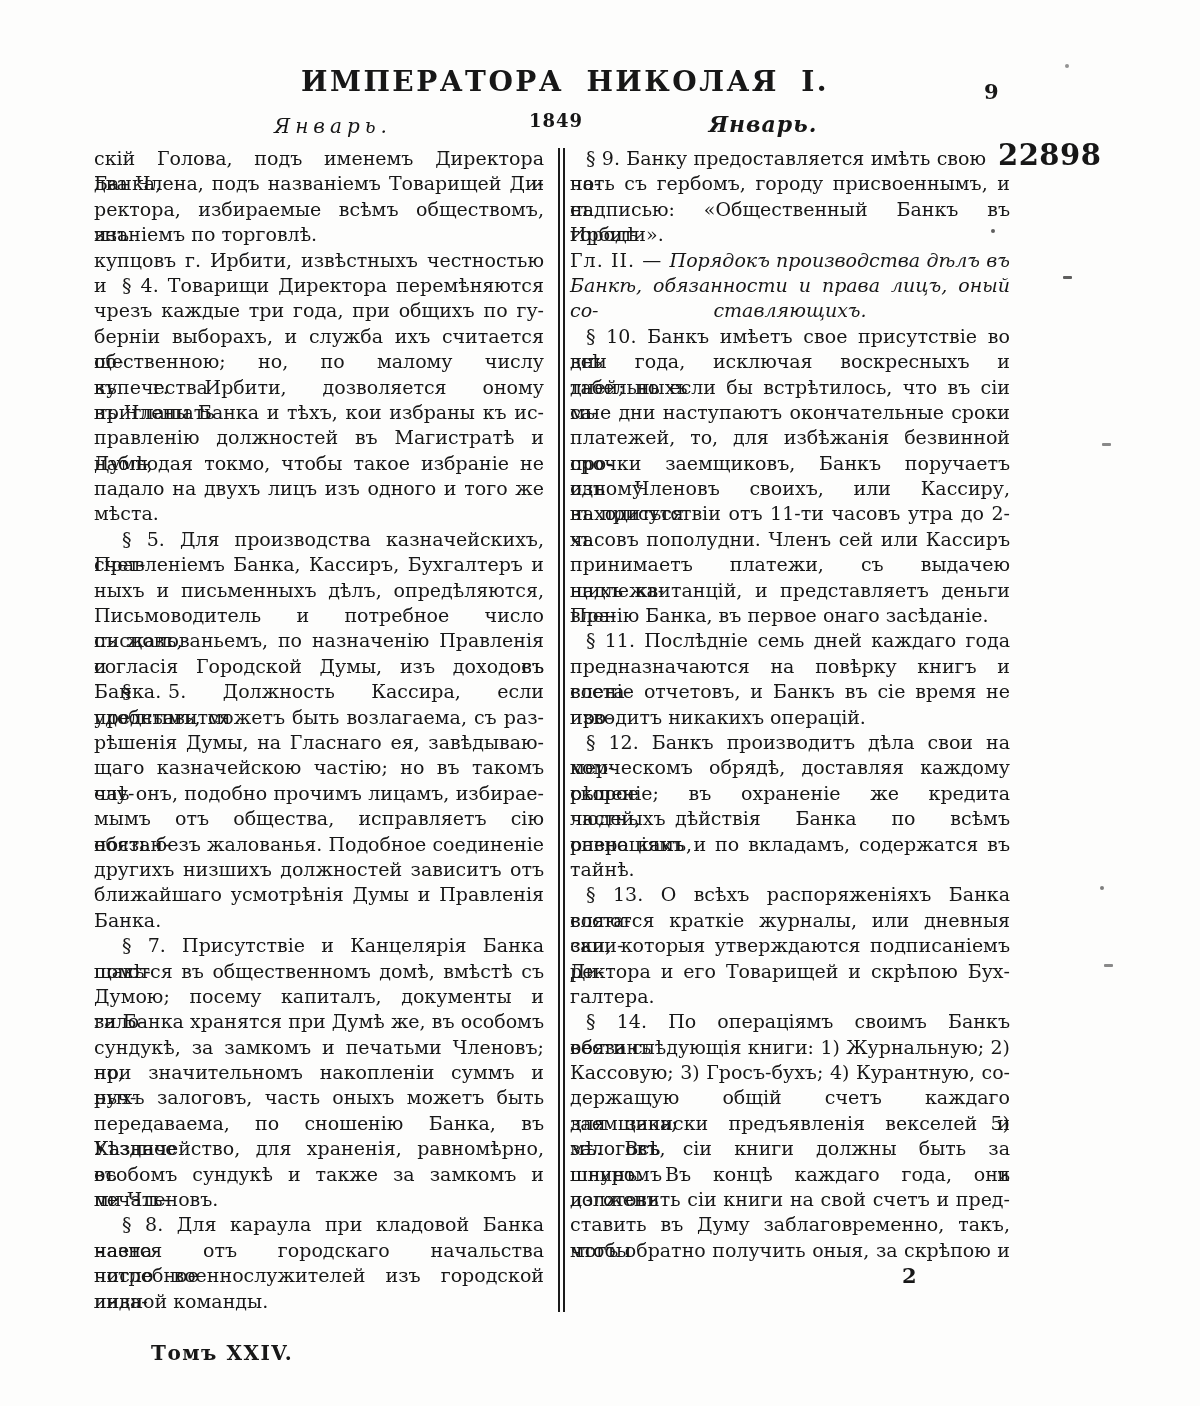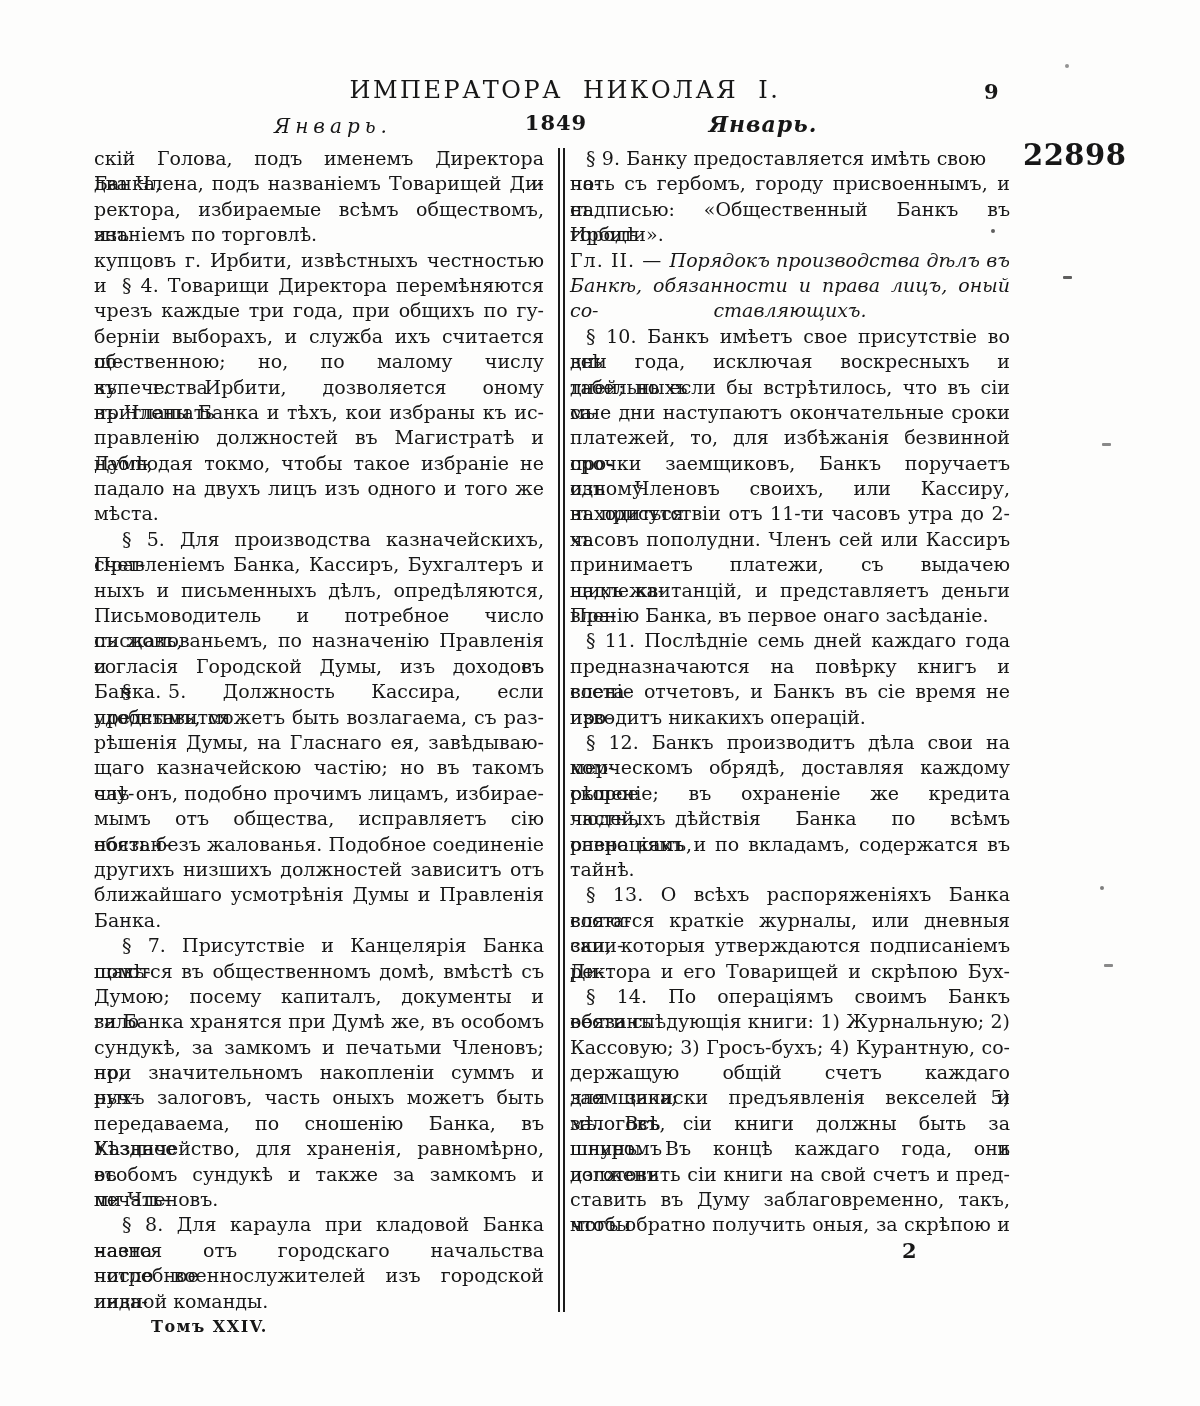--- a/index.html
+++ b/index.html
@@ -3,47 +3,47 @@
 <meta charset="utf-8">
 <style>
   html,body{margin:0;padding:0;}
   body{
     width:1200px;height:1406px;position:relative;
     background:#fdfdfc;color:#171717;
     font-family:"DejaVu Serif", serif;
     overflow:hidden;
   }
   .abs{position:absolute;white-space:nowrap;}
-  .hdr-title{left:565px;top:76px;transform:translateX(-50%);
-    font-size:24px;font-weight:normal;letter-spacing:2.5px;word-spacing:10px;}
+  .hdr-title{left:565px;top:65px;transform:translateX(-50%);
+    font-size:28px;font-weight:bold;letter-spacing:2.5px;word-spacing:10px;}
   .hdr-pagenum{left:984px;top:79px;font-size:21px;font-weight:bold;}
   .month-left{left:333px;top:114px;transform:translateX(-50%);
     font-style:italic;font-size:20px;letter-spacing:5px;}
   .hdr-year{left:556px;top:110px;transform:translateX(-50%);
-    font-size:21px;font-weight:bold;letter-spacing:1px;}
+    font-size:18px;font-weight:bold;letter-spacing:1px;}
   .month-right{left:763px;top:111px;transform:translateX(-50%);
     font-style:italic;font-weight:bold;font-size:22px;letter-spacing:1px;}
-  .act-num{left:1023px;top:138px;font-size:29px;font-weight:bold;letter-spacing:0.5px;}
+  .act-num{left:998px;top:138px;font-size:29px;font-weight:bold;letter-spacing:0.5px;}
 
   .divider{position:absolute;left:558px;top:148px;height:1164px;width:7px;
     border-left:2.5px solid #1b1b1b;border-right:2.5px solid #1b1b1b;box-sizing:border-box;}
 
   .col{position:absolute;top:146px;font-size:19px;}
   .col-left{left:94px;width:450px;}
   .col-right{left:570px;width:440px;}
   .line{height:25.4px;line-height:25.4px;text-align:justify;text-align-last:justify;}
   .ind{text-indent:28px;}
   .col-right .ind{text-indent:16px;}
   .s-l{text-align-last:left;}
   .s-c,.s-hc{text-align:left;text-align-last:center;}
   .s-h2,.s-hc{font-style:italic;}
   .s-h1 .pre{font-style:normal;letter-spacing:1px;}
   .s-h1 .it{font-style:italic;}
   .s-first{padding-right:24px;}
-  .s-tom{text-align-last:left;padding-left:57px;font-size:16px;font-weight:bold;letter-spacing:1.5px;}
+  .s-tom{text-align-last:left;padding-left:57px;font-size:20px;font-weight:bold;letter-spacing:1.5px;margin-top:27px;}
   .s-sig{text-align-last:left;padding-left:332px;font-size:21px;font-weight:bold;}
 
   .speck{position:absolute;background:#2a2a2a;opacity:.75;}
   .speck.dot{width:4px;height:4px;border-radius:50%;}
   .speck.dash{width:9px;height:3px;border-radius:1px;}
 </style>
 </head>
 <body>
 
 <div class="abs hdr-title">ИМПЕРАТОРА НИКОЛАЯ I.</div>
@@ -131,20 +131,21 @@
     <div class="line s-j ind">§ 12. Банкъ производитъ дѣла свои на ком-</div>
     <div class="line s-j">мерческомъ обрядѣ, доставляя каждому скорое</div>
     <div class="line s-j">рѣшеніе; въ охраненіе же кредита частныхъ</div>
     <div class="line s-j">людей, дѣйствія Банка по всѣмъ операціямъ,</div>
     <div class="line s-j">равно какъ и по вкладамъ, содержатся въ</div>
     <div class="line s-l">тайнѣ.</div>
     <div class="line s-j ind">§ 13. О всѣхъ распоряженіяхъ Банка соста-</div>
     <div class="line s-j">вляются краткіе журналы, или дневныя запи-</div>
     <div class="line s-j">ски, которыя утверждаются подписаніемъ Ди-</div>
     <div class="line s-j">ректора и его Товарищей и скрѣпою Бух-</div>
+    <div class="line s-l">галтера.</div>
     <div class="line s-j ind">§ 14. По операціямъ своимъ Банкъ обязанъ</div>
     <div class="line s-j">вести слѣдующія книги: 1) Журнальную; 2)</div>
     <div class="line s-j">Кассовую; 3) Гросъ-бухъ; 4) Курантную, со-</div>
     <div class="line s-j">держащую общій счетъ каждаго заемщика; 5)</div>
     <div class="line s-j">для записки предъявленія векселей и залоговъ,</div>
     <div class="line s-j">мѣ. Всѣ сіи книги должны быть за шнуромъ и</div>
     <div class="line s-j">шлинъ. Въ концѣ каждаго года, онъ долженъ</div>
     <div class="line s-j">изготовить сіи книги на свой счетъ и пред-</div>
     <div class="line s-j">ставить въ Думу заблаговременно, такъ, чтобы</div>
     <div class="line s-j">могъ обратно получить оныя, за скрѣпою и</div>

